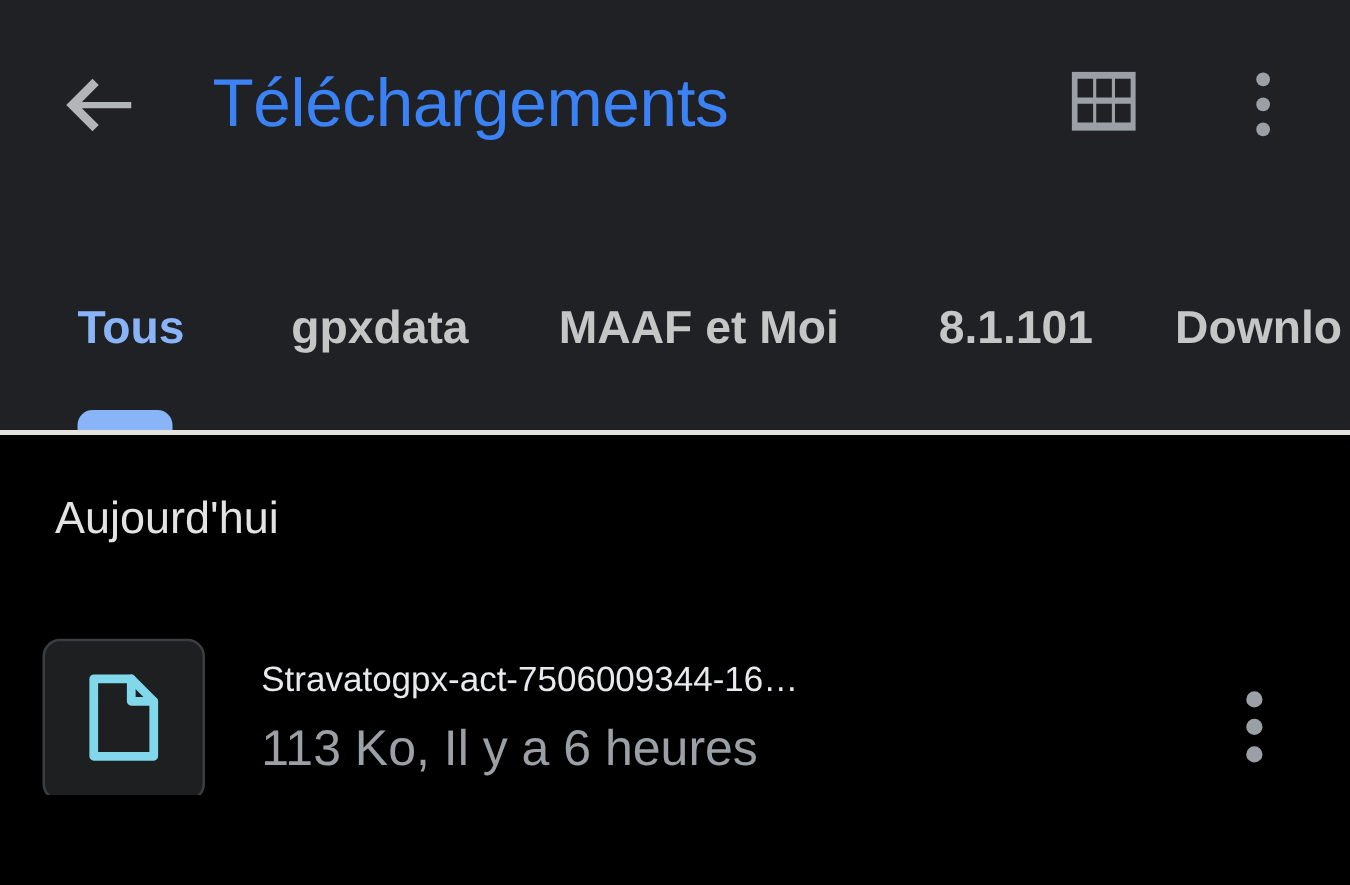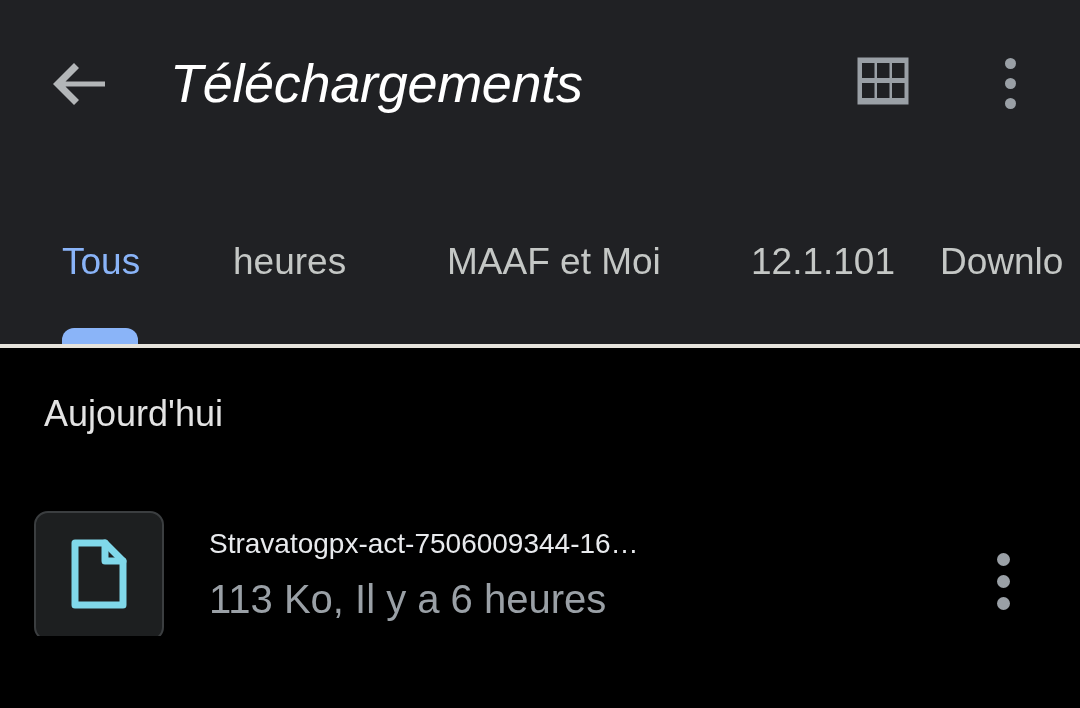--- a/index.html
+++ b/index.html
@@ -42,25 +42,24 @@
     cursor: pointer;
   }
   .back-btn svg { display: block; }
 
   .appbar-title {
     position: absolute;
     left: 170px;
     top: 44px;
     font-size: 54px;
     line-height: 78px;
-    color: #ffffff;
+    color: #3b82f6;
     letter-spacing: -0.3px;
     white-space: nowrap;
     font-weight: 400;
-    font-style: italic;
   }
 
   .grid-btn {
     position: absolute;
     left: 848px;
     top: 48px;
     width: 70px;
     height: 70px;
     display: flex;
     align-items: center;
@@ -113,21 +112,21 @@
     cursor: pointer;
   }
   .tab .tab-label {
     position: absolute;
     top: 12px;
     left: 0;
     font-size: 37px;
     line-height: 56px;
     color: #c4c7c5;
     white-space: nowrap;
-    font-weight: 400;
+    font-weight: 700;
   }
   .tab.active .tab-label { color: #8ab4f8; }
   .tab .tab-indicator {
     position: absolute;
     left: 0;
     top: 106px;
     height: 24px;
     border-radius: 12px 12px 0 0;
     background: #8ab4f8;
   }
@@ -277,29 +276,29 @@
     </div>
 
     <div class="tabs">
 
       <div class="tab active" style="left:62px;">
         <span class="tab-label">Tous</span>
         <span class="tab-indicator" style="width:76px;"></span>
       </div>
 
       <div class="tab" style="left:233px;">
-        <span class="tab-label">heures</span>
+        <span class="tab-label">gpxdata</span>
       </div>
 
       <div class="tab" style="left:447px;">
         <span class="tab-label">MAAF et Moi</span>
       </div>
 
       <div class="tab" style="left:751px;">
-        <span class="tab-label">12.1.101</span>
+        <span class="tab-label">8.1.101</span>
       </div>
 
       <div class="tab" style="left:940px;">
         <span class="tab-label">Downlo</span>
       </div>
 
     </div>
   </div>
 
   <div class="header-divider"></div>

